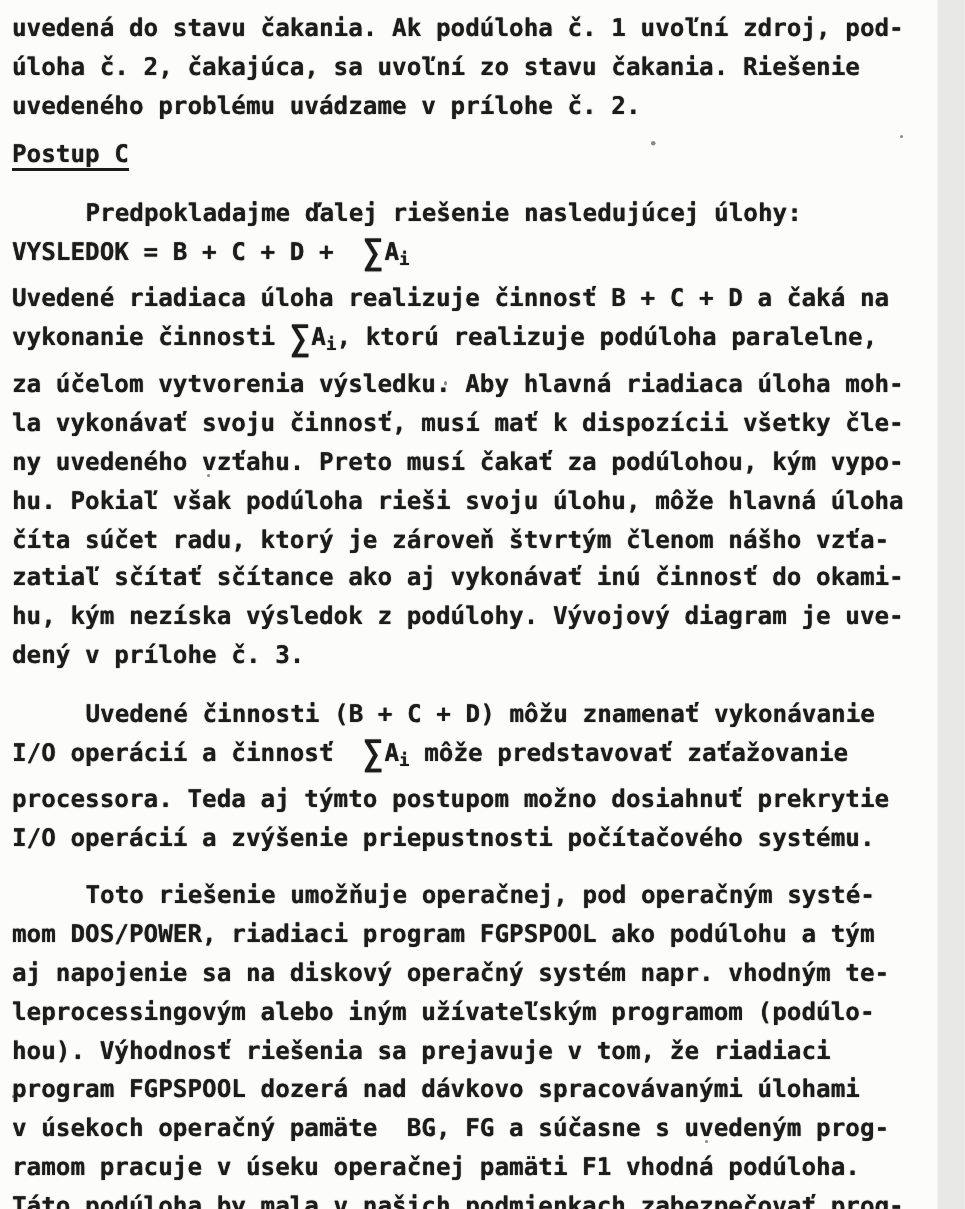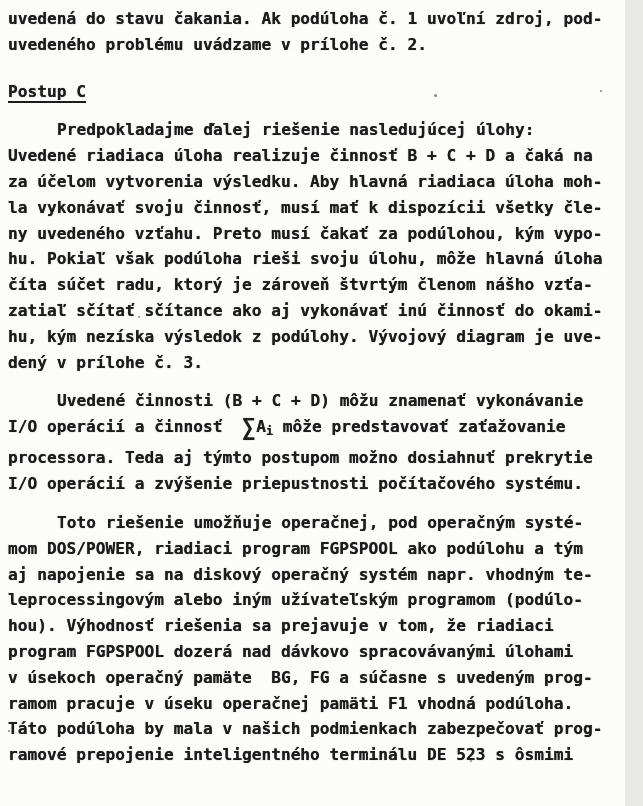--- a/index.html
+++ b/index.html
@@ -21,21 +21,21 @@
     font-size: 16.2px;
     line-height: 25.8px;
     color: #1c1c1c;
   }
   .block { margin: 0; }
   .line {
     white-space: pre;
     text-shadow: 0 0 0.7px rgba(25, 25, 25, 0.85);
   }
   .indent { text-indent: 49px; margin-top: 13px; }
-  .heading { margin: 21px 0 3px 0; }
+  .heading { margin: 7px 0 3px 0; }
   .heading .line {
     display: inline-block;
     text-decoration: underline;
     text-decoration-thickness: 2px;
     text-underline-offset: 4px;
   }
   .sum {
     font-size: 1.42em;
     line-height: 0;
     vertical-align: -3px;
@@ -51,26 +51,29 @@
     border-radius: 50%;
   }
 </style>
 </head>
 <body>
 
 <div class="page">
   <main>
       <div class="block body">
         <div class="line">uvedená do stavu čakania. Ak podúloha č. 1 uvoľní zdroj, pod-</div>
+        <div class="line">úloha č. 2, čakajúca, sa uvoľní zo stavu čakania. Riešenie</div>
         <div class="line">uvedeného problému uvádzame v prílohe č. 2.</div>
       </div>
       <div class="block heading"><div class="line">Postup C</div></div>
       <div class="block body">
         <div class="line indent">Predpokladajme ďalej riešenie nasledujúcej úlohy:</div>
+        <div class="line">VYSLEDOK = B + C + D +  <span class="sum">∑</span>A<span class="sub">i</span></div>
         <div class="line">Uvedené riadiaca úloha realizuje činnosť B + C + D a čaká na</div>
+        <div class="line">vykonanie činnosti <span class="sum">∑</span>A<span class="sub">i</span>, ktorú realizuje podúloha paralelne,</div>
         <div class="line">za účelom vytvorenia výsledku. Aby hlavná riadiaca úloha moh-</div>
         <div class="line">la vykonávať svoju činnosť, musí mať k dispozícii všetky čle-</div>
         <div class="line">ny uvedeného vzťahu. Preto musí čakať za podúlohou, kým vypo-</div>
         <div class="line">hu. Pokiaľ však podúloha rieši svoju úlohu, môže hlavná úloha</div>
         <div class="line">číta súčet radu, ktorý je zároveň štvrtým členom nášho vzťa-</div>
         <div class="line">zatiaľ sčítať sčítance ako aj vykonávať inú činnosť do okami-</div>
         <div class="line">hu, kým nezíska výsledok z podúlohy. Vývojový diagram je uve-</div>
         <div class="line">dený v prílohe č. 3.</div>
       </div>
       <div class="block body">

